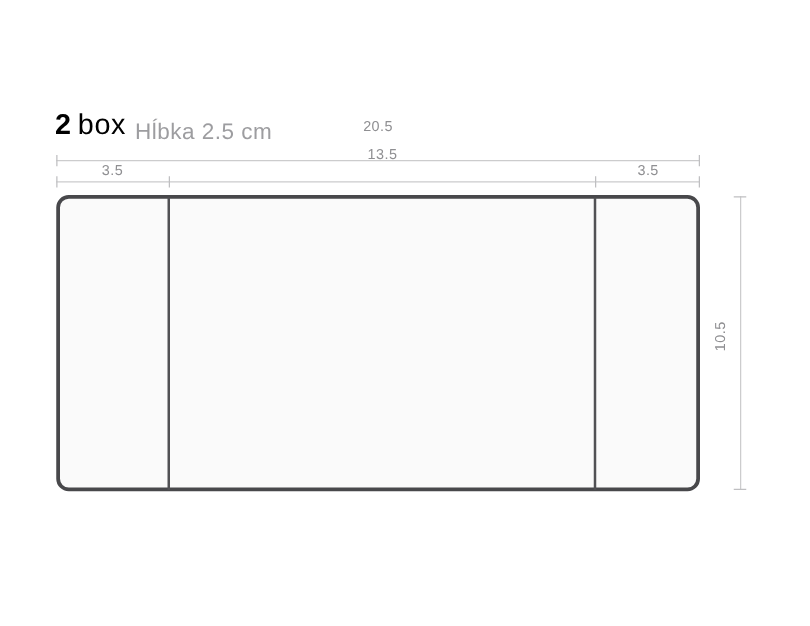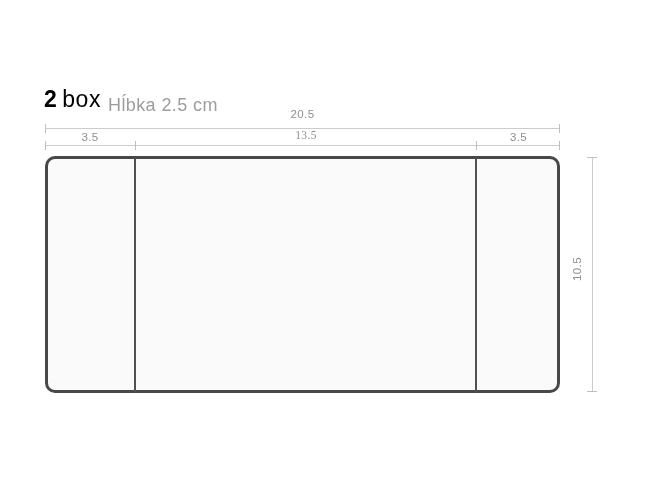--- a/index.html
+++ b/index.html
@@ -61,27 +61,27 @@
 </head>
 <body>
 
 <div class="canvas">
 
   <div class="title">
     <span class="num">2</span><span class="word">box</span>
   </div>
   <div class="subtitle">Hĺbka 2.5 cm</div>
 
-  <div class="dim-label" style="left:45px; top:108px; width:515px;">20.5</div>
+  <div class="dim-label" style="left:45px; top:96px; width:515px;">20.5</div>
   <div class="dim-line-h" style="left:45px; top:128px; width:515px;"></div>
   <div class="tick-v" style="left:45px;  top:124px;"></div>
   <div class="tick-v" style="left:559px; top:124px;"></div>
 
   <div class="dim-label" style="left:45px;  top:131px; width:90px;">3.5</div>
-  <div class="dim-label" style="left:135px; top:129px; width:342px;font-family:Liberation Serif, serif;">13.5</div>
+  <div class="dim-label" style="left:135px; top:118px; width:342px;">13.5</div>
   <div class="dim-label" style="left:477px; top:131px; width:83px;">3.5</div>
   <div class="dim-line-h" style="left:45px; top:145px; width:515px;"></div>
   <div class="tick-v" style="left:45px;  top:141px;"></div>
   <div class="tick-v" style="left:135px; top:141px;"></div>
   <div class="tick-v" style="left:476px; top:141px;"></div>
   <div class="tick-v" style="left:559px; top:141px;"></div>
 
   <div class="box-outline"></div>
   <div class="divider left"></div>
   <div class="divider right"></div>

